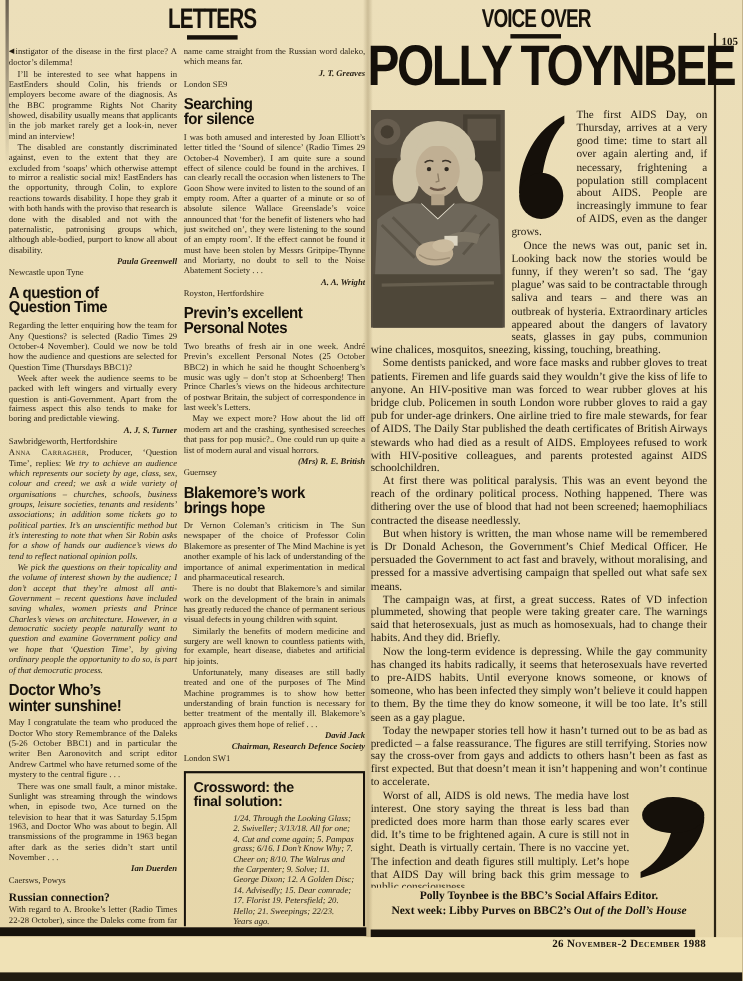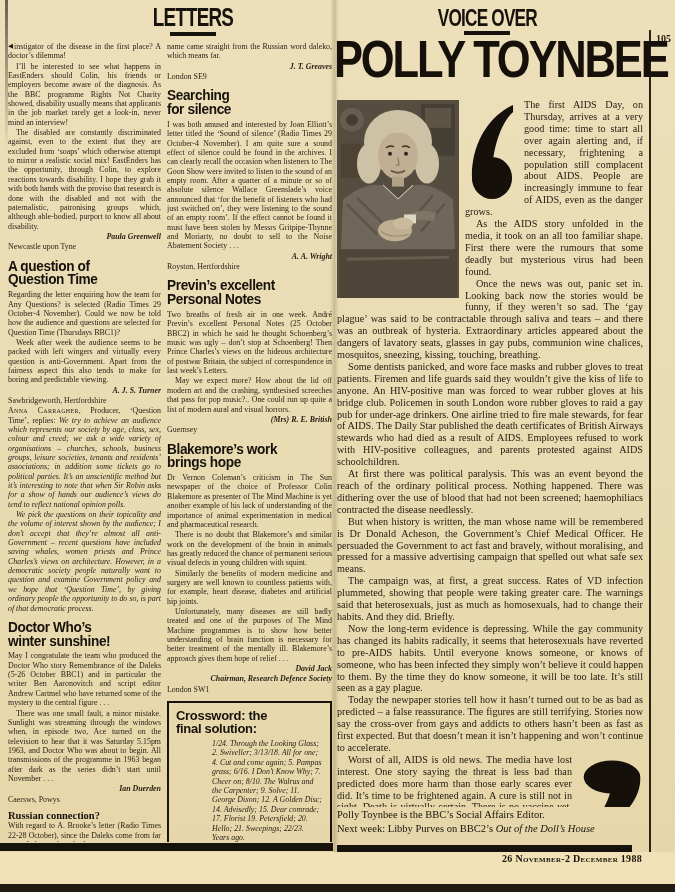--- a/index.html
+++ b/index.html
@@ -51,21 +51,21 @@
     font-family:"Liberation Sans",sans-serif;font-weight:bold;font-size:50px;
     letter-spacing:-2.5px;color:#15100a;transform:scale(.87,1.04);transform-origin:0 0;}
   .article{position:absolute;left:337px;top:99px;width:306px;max-height:708px;
     overflow:hidden;font-size:10.2px;line-height:11.9px;text-align:justify;color:#211a10;}
   .article p{margin:0;}
   .article p.ind{text-indent:11px;}
   .photo{float:left;width:122px;height:198px;margin:1px 6px 4px 0;}
   .oq{float:left;width:44px;height:97px;margin:5px 10px 5px 5px;}
   .cq{float:right;width:62px;height:76px;margin:5px 0 0 9px;}
   .vo-footer{position:absolute;left:337px;top:808px;width:306px;font-size:10.5px;
-    line-height:13.5px;font-weight:normal;color:#17120b;}
+    line-height:13.5px;font-weight:bold;color:#17120b;text-align:center;}
   .vo-footer .it{font-style:italic;}
 
   .bar-left{position:absolute;left:0;top:843px;width:333px;height:8px;background:#17120b;}
   .bar-right{position:absolute;left:337px;top:845px;width:295px;height:7px;background:#17120b;}
   .below-band{position:absolute;left:0;top:852px;width:675px;height:32px;background:#f0e2b6;}
   .bottom-strip{position:absolute;left:0;top:884px;width:675px;height:8px;background:#211b11;}
   .date{position:absolute;right:33px;top:853px;font-weight:bold;font-size:10px;
     font-variant:small-caps;letter-spacing:.3px;color:#17120b;z-index:5;}
 </style>
 </head>
@@ -194,21 +194,20 @@
       <ellipse cx="66" cy="124" rx="10" ry="6" fill="#cbbb9e"></ellipse>
       <path d="M44,132 q10,8 28,3" stroke="#9d8d74" stroke-width="1.2" fill="none"></path>
       <path d="M2,150 L120,150 L120,199 L2,199 Z" fill="#4e4739"></path>
       <path d="M10,160 L112,158" stroke="#665e4e" stroke-width="3"></path>
     </svg>
     <svg class="oq" viewBox="0 0 46 97" preserveAspectRatio="none">
       <path d="M45,1 C18,13 2,41 2,72 L23,72 C23,46 32,19 45,8 Z" fill="#15100a"></path>
       <circle cx="23" cy="74" r="21" fill="#15100a"></circle>
     </svg>
     <p>The first AIDS Day, on Thursday, arrives at a very good time: time to start all over again alerting and, if necessary, frightening a population still complacent about AIDS. People are increasingly immune to fear of AIDS, even as the danger grows.</p>
-    <p class="ind">As the AIDS story unfolded in the media, it took on an all too familiar shape. First there were the rumours that some deadly but mysterious virus had been found.</p>
     <p class="ind">Once the news was out, panic set in. Looking back now the stories would be funny, if they weren’t so sad. The ‘gay plague’ was said to be contractable through saliva and tears – and there was an outbreak of hysteria. Extraordinary articles appeared about the dangers of lavatory seats, glasses in gay pubs, communion wine chalices, mosquitos, sneezing, kissing, touching, breathing.</p>
     <p class="ind">Some dentists panicked, and wore face masks and rubber gloves to treat patients. Firemen and life guards said they wouldn’t give the kiss of life to anyone. An HIV-positive man was forced to wear rubber gloves at his bridge club. Policemen in south London wore rubber gloves to raid a gay pub for under-age drinkers. One airline tried to fire male stewards, for fear of AIDS. The Daily Star published the death certificates of British Airways stewards who had died as a result of AIDS. Employees refused to work with HIV-positive colleagues, and parents protested against AIDS schoolchildren.</p>
     <p class="ind">At first there was political paralysis. This was an event beyond the reach of the ordinary political process. Nothing happened. There was dithering over the use of blood that had not been screened; haemophiliacs contracted the disease needlessly.</p>
     <p class="ind">But when history is written, the man whose name will be remembered is Dr Donald Acheson, the Government’s Chief Medical Officer. He persuaded the Government to act fast and bravely, without moralising, and pressed for a massive advertising campaign that spelled out what safe sex means.</p>
     <p class="ind">The campaign was, at first, a great success. Rates of VD infection plummeted, showing that people were taking greater care. The warnings said that heterosexuals, just as much as homosexuals, had to change their habits. And they did. Briefly.</p>
     <p class="ind">Now the long-term evidence is depressing. While the gay community has changed its habits radically, it seems that heterosexuals have reverted to pre-AIDS habits. Until everyone knows someone, or knows of someone, who has been infected they simply won’t believe it could happen to them. By the time they do know someone, it will be too late. It’s still seen as a gay plague.</p>
     <p class="ind">Today the newpaper stories tell how it hasn’t turned out to be as bad as predicted – a false reassurance. The figures are still terrifying. Stories now say the cross-over from gays and addicts to others hasn’t been as fast as first expected. But that doesn’t mean it isn’t happening and won’t continue to accelerate.</p>
     <svg class="cq" viewBox="0 0 46 97" preserveAspectRatio="none">
       <path d="M1,96 C28,84 44,56 44,25 L23,25 C23,51 14,78 1,89 Z" fill="#15100a"></path>
       <circle cx="23" cy="23" r="21" fill="#15100a"></circle>

